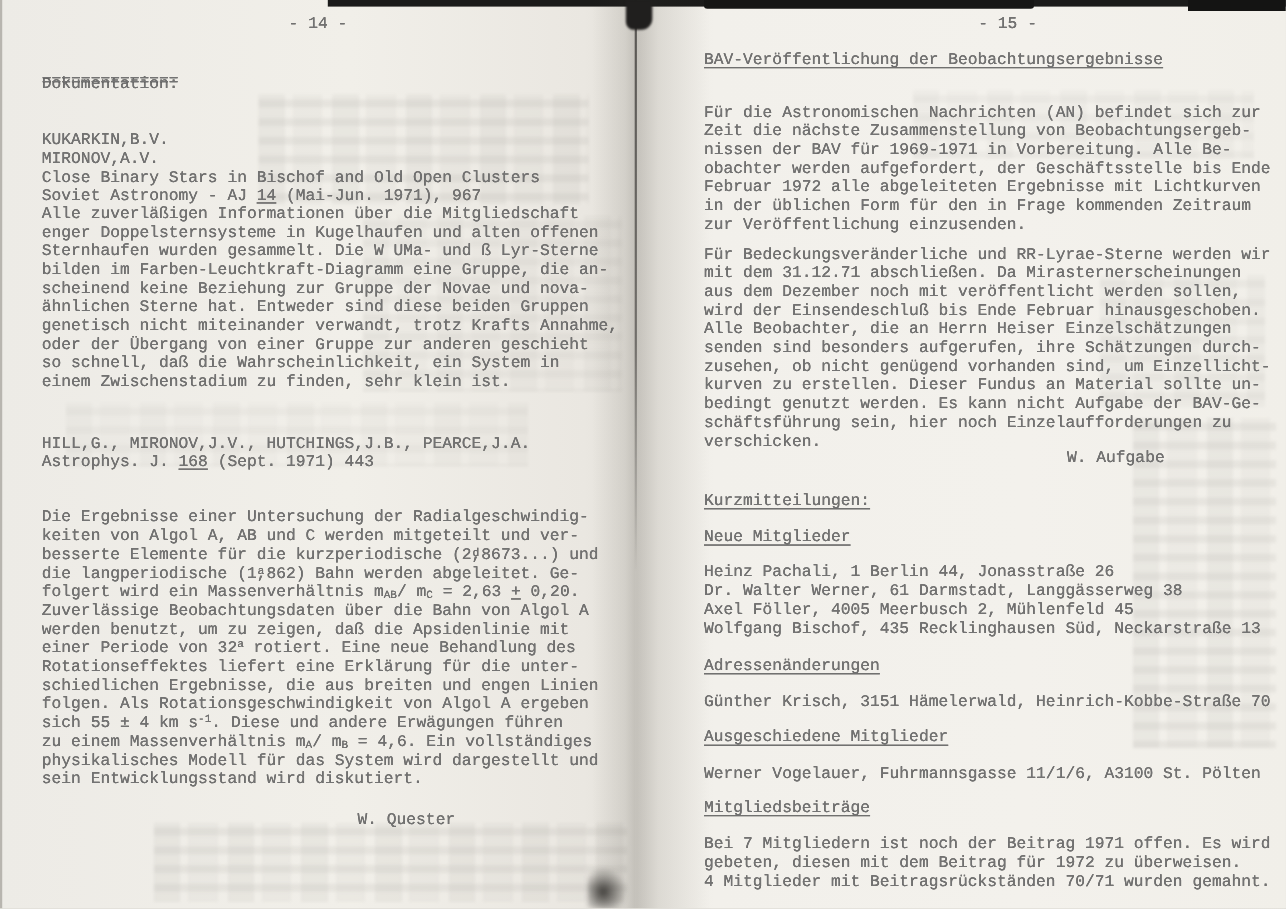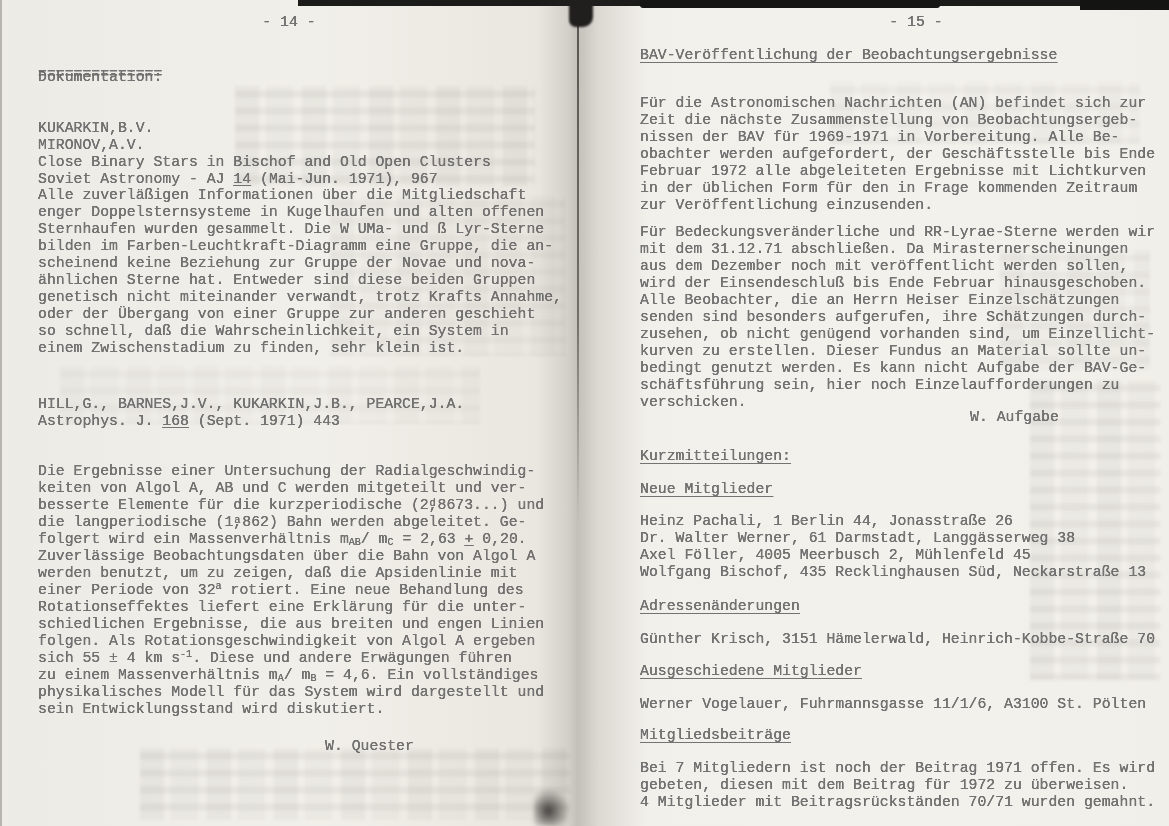--- a/index.html
+++ b/index.html
@@ -59,21 +59,21 @@
 
   <div class="t center" style="left:0;top:14px;width:578px;">- 14 -</div>
 
   <div class="t" style="left:38px;top:53px;margin-top:16px;">Dokumentation:</div>
   <div class="t" style="left:38px;top:66px;">==============</div>
 
   <div class="t" style="left:38px;top:120px;"><div class="ln">KUKARKIN,B.V.</div><div class="ln">MIRONOV,A.V.</div><div class="ln">Close Binary Stars in Bischof and Old Open Clusters</div><div class="ln">Soviet Astronomy - AJ <span class="u">14</span> (Mai-Jun. 1971), 967</div></div>
 
   <div class="t" style="left:38px;top:187px;"><div class="ln">Alle zuverläßigen Informationen über die Mitgliedschaft</div><div class="ln">enger Doppelsternsysteme in Kugelhaufen und alten offenen</div><div class="ln">Sternhaufen wurden gesammelt. Die W UMa- und ß Lyr-Sterne</div><div class="ln">bilden im Farben-Leuchtkraft-Diagramm eine Gruppe, die an-</div><div class="ln">scheinend keine Beziehung zur Gruppe der Novae und nova-</div><div class="ln">ähnlichen Sterne hat. Entweder sind diese beiden Gruppen</div><div class="ln">genetisch nicht miteinander verwandt, trotz Krafts Annahme,</div><div class="ln">oder der Übergang von einer Gruppe zur anderen geschieht</div><div class="ln">so schnell, daß die Wahrscheinlichkeit, ein System in</div><div class="ln">einem Zwischenstadium zu finden, sehr klein ist.</div></div>
 
-  <div class="t" style="left:38px;top:396px;"><div class="ln">HILL,G., BARNES,J.V., KUKARKIN,J.B., PEARCE,J.A.</div><div class="ln">Astrophys. J. <span class="u">168</span> (Sept. 1971) 443</div></div>
+  <div class="t" style="left:38px;top:396px;"><div class="ln">HILL,G., MIRONOV,J.V., HUTCHINGS,J.B., PEARCE,J.A.</div><div class="ln">Astrophys. J. <span class="u">168</span> (Sept. 1971) 443</div></div>
 
   <div class="t" style="left:38px;top:463px;"><div class="ln">Die Ergebnisse einer Untersuchung der Radialgeschwindig-</div><div class="ln">keiten von Algol A, AB und C werden mitgeteilt und ver-</div><div class="ln">besserte Elemente für die kurzperiodische (2<span class="oc"><span>d</span>,</span>8673...) und</div><div class="ln">die langperiodische (1<span class="oc"><span>a</span>,</span>862) Bahn werden abgeleitet. Ge-</div><div class="ln">folgert wird ein Massenverhältnis m<sub>AB</sub>/ m<sub>C</sub> = 2,63 <span class="u">+</span> 0,20.</div><div class="ln">Zuverlässige Beobachtungsdaten über die Bahn von Algol A</div><div class="ln">werden benutzt, um zu zeigen, daß die Apsidenlinie mit</div><div class="ln">einer Periode von 32<sup>a</sup> rotiert. Eine neue Behandlung des</div><div class="ln">Rotationseffektes liefert eine Erklärung für die unter-</div><div class="ln">schiedlichen Ergebnisse, die aus breiten und engen Linien</div><div class="ln">folgen. Als Rotationsgeschwindigkeit von Algol A ergeben</div><div class="ln">sich 55 ± 4 km s<sup>-1</sup>. Diese und andere Erwägungen führen</div><div class="ln">zu einem Massenverhältnis m<sub>A</sub>/ m<sub>B</sub> = 4,6. Ein vollständiges</div><div class="ln">physikalisches Modell für das System wird dargestellt und</div><div class="ln">sein Entwicklungsstand wird diskutiert.</div></div>
 
   <div class="t" style="left:325px;top:738px;">W. Quester</div>
 
   <div class="t center" style="left:629px;top:14px;width:574px;">- 15 -</div>
 
   <div class="t head-ul" style="left:640px;top:47px;">BAV-Veröffentlichung der Beobachtungsergebnisse</div>
 
   <div class="t" style="left:640px;top:95px;"><div class="ln">Für die Astronomischen Nachrichten (AN) befindet sich zur</div><div class="ln">Zeit die nächste Zusammenstellung von Beobachtungsergeb-</div><div class="ln">nissen der BAV für 1969-1971 in Vorbereitung. Alle Be-</div><div class="ln">obachter werden aufgefordert, der Geschäftsstelle bis Ende</div><div class="ln">Februar 1972 alle abgeleiteten Ergebnisse mit Lichtkurven</div><div class="ln">in der üblichen Form für den in Frage kommenden Zeitraum</div><div class="ln">zur Veröffentlichung einzusenden.</div></div>

